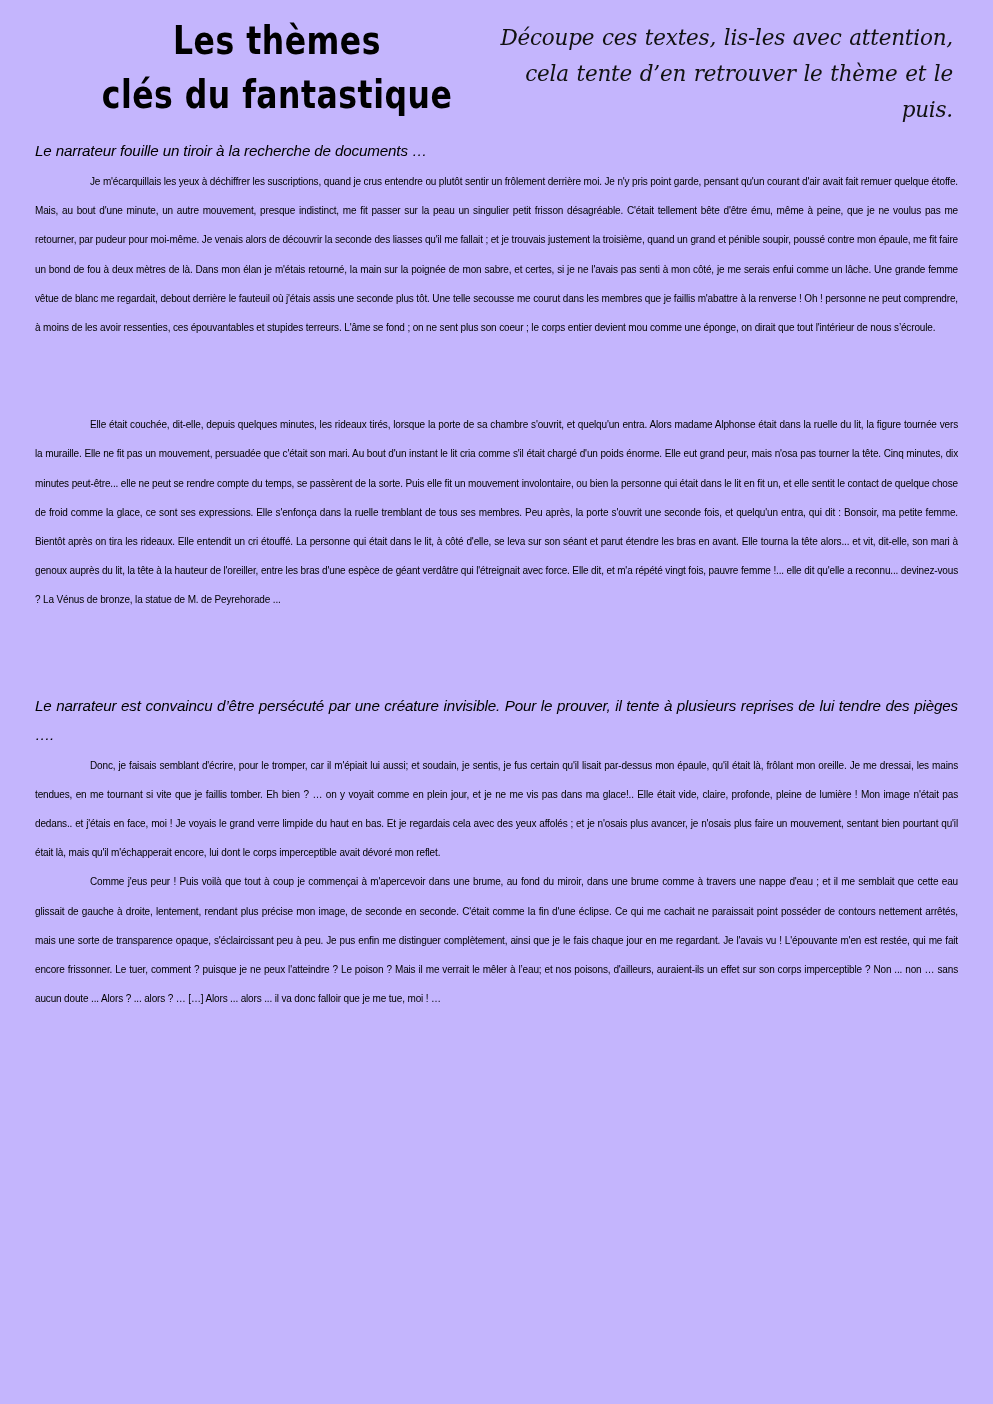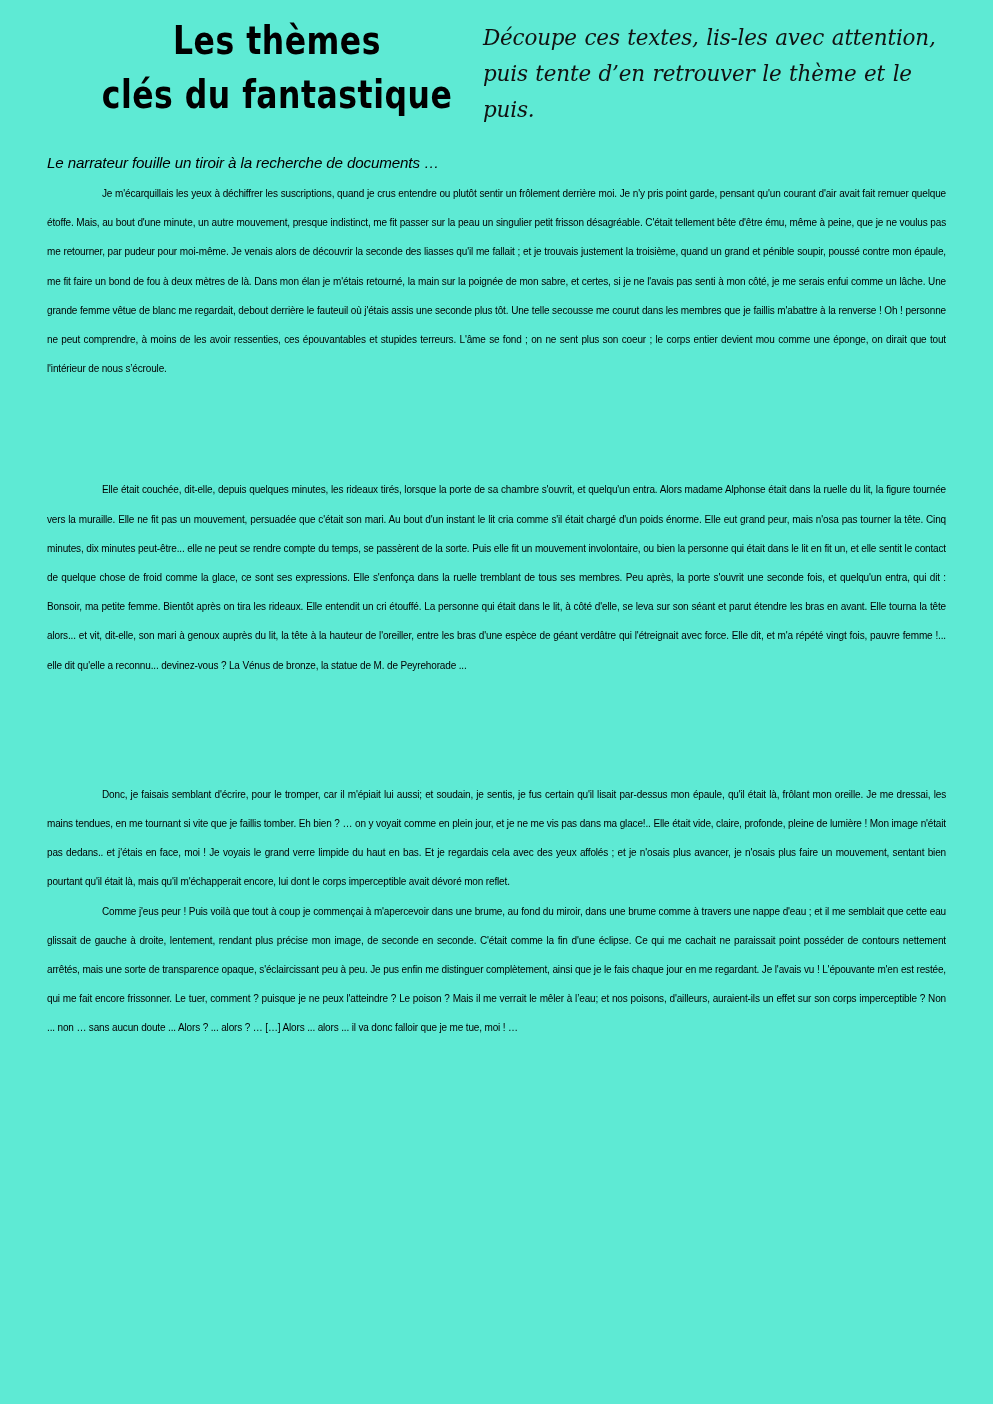--- a/index.html
+++ b/index.html
@@ -12,21 +12,21 @@
   body {
     font-family: "Liberation Sans", sans-serif;
     color: #000000;
   }
 
   .page {
     position: relative;
     width: 993px;
     height: 1404px;
     margin: 0 auto;
-    background: #5eead4;
+    background: #c4b5fd;
     overflow: hidden;
     box-sizing: border-box;
   }
 
   
   .header {
     position: relative;
     height: 132px;
     width: 993px;
   }
@@ -52,21 +52,21 @@
   .doc-title .line {
     display: block;
     white-space: nowrap;
   }
 
   .instruction {
     position: absolute;
     left: 483px;
     top: 20px;
     width: 470px;
-    text-align: left;
+    text-align: right;
     font-family: "DejaVu Serif", serif;
     font-style: italic;
     font-size: 21.5px;
     line-height: 36px;
     color: #111;
     letter-spacing: -0.2px;
     word-spacing: 1px;
   }
 
   .instruction .line {
@@ -75,21 +75,21 @@
 
   
   .content {
     position: absolute;
     left: 31px;
     top: 132px;
     width: 931px;
   }
 
   .excerpt {
-    margin: 16px;
+    margin: 4px;
   }
 
   .intro {
     font-size: 15.2px;
     line-height: 29px;
     font-style: italic;
     text-align: justify;
     text-align-last: left;
     margin: 0 0 2px 0;
     letter-spacing: -0.15px;
@@ -117,21 +117,21 @@
 
   <div class="header">
 
     <div class="doc-title">
       <span class="line">Les thèmes</span>
       <span class="line">clés du fantastique</span>
     </div>
 
     <div class="instruction">
       <span class="line">Découpe ces textes, lis-les avec attention,</span>
-      <span class="line">puis tente d’en retrouver le thème et le</span>
+      <span class="line">cela tente d’en retrouver le thème et le</span>
       <span class="line">puis.</span>
     </div>
 
   </div>
 
   <div class="content">
 
     <div class="excerpt">
       <p class="intro">Le narrateur fouille un tiroir à la recherche de documents …</p>
       <p class="para">Je m'écarquillais les yeux à déchiffrer les suscriptions, quand je crus entendre ou plutôt sentir un frôlement derrière moi. Je n'y pris point garde, pensant qu'un courant d'air avait fait remuer quelque étoffe. Mais, au bout d'une minute, un autre mouvement, presque indistinct, me fit passer sur la peau un singulier petit frisson désagréable. C'était tellement bête d'être ému, même à peine, que je ne voulus pas me retourner, par pudeur pour moi-même. Je venais alors de découvrir la seconde des liasses qu'il me fallait ; et je trouvais justement la troisième, quand un grand et pénible soupir, poussé contre mon épaule, me fit faire un bond de fou à deux mètres de là. Dans mon élan je m'étais retourné, la main sur la poignée de mon sabre, et certes, si je ne l'avais pas senti à mon côté, je me serais enfui comme un lâche. Une grande femme vêtue de blanc me regardait, debout derrière le fauteuil où j'étais assis une seconde plus tôt. Une telle secousse me courut dans les membres que je faillis m'abattre à la renverse ! Oh ! personne ne peut comprendre, à moins de les avoir ressenties, ces épouvantables et stupides terreurs. L'âme se fond ; on ne sent plus son coeur ; le corps entier devient mou comme une éponge, on dirait que tout l'intérieur de nous s’écroule.</p>
@@ -139,19 +139,20 @@
 
     <div class="gap-1"></div>
 
     <div class="excerpt">
       <p class="para">Elle était couchée, dit-elle, depuis quelques minutes, les rideaux tirés, lorsque la porte de sa chambre s'ouvrit, et quelqu'un entra. Alors madame Alphonse était dans la ruelle du lit, la figure tournée vers la muraille. Elle ne fit pas un mouvement, persuadée que c'était son mari. Au bout d'un instant le lit cria comme s'il était chargé d'un poids énorme. Elle eut grand peur, mais n'osa pas tourner la tête. Cinq minutes, dix minutes peut-être... elle ne peut se rendre compte du temps, se passèrent de la sorte. Puis elle fit un mouvement involontaire, ou bien la personne qui était dans le lit en fit un, et elle sentit le contact de quelque chose de froid comme la glace, ce sont ses expressions. Elle s'enfonça dans la ruelle tremblant de tous ses membres. Peu après, la porte s'ouvrit une seconde fois, et quelqu'un entra, qui dit : Bonsoir, ma petite femme. Bientôt après on tira les rideaux. Elle entendit un cri étouffé. La personne qui était dans le lit, à côté d'elle, se leva sur son séant et parut étendre les bras en avant. Elle tourna la tête alors... et vit, dit-elle, son mari à genoux auprès du lit, la tête à la hauteur de l'oreiller, entre les bras d'une espèce de géant verdâtre qui l'étreignait avec force. Elle dit, et m'a  répété vingt fois, pauvre femme !... elle dit qu'elle a reconnu... devinez-vous ? La Vénus de bronze, la statue de M. de Peyrehorade ...</p>
     </div>
 
     <div class="gap-2"></div>
 
     <div class="excerpt">
+      <p class="intro">Le narrateur est convaincu d’être persécuté par une créature invisible. Pour le prouver, il tente à plusieurs reprises de lui tendre des pièges ….</p>
       <p class="para">Donc, je faisais semblant d'écrire, pour le tromper, car il m'épiait lui aussi; et soudain, je sentis, je fus certain qu'il lisait par-dessus mon épaule, qu'il était là, frôlant mon oreille. Je me dressai, les mains tendues, en me tournant si vite que je faillis tomber. Eh bien ? … on y voyait comme en plein jour, et je ne me vis pas dans ma glace!.. Elle était vide, claire, profonde, pleine de lumière ! Mon image n'était pas dedans.. et j'étais en face, moi ! Je voyais le grand verre limpide du haut en bas. Et je regardais cela avec des yeux affolés ; et je n'osais plus avancer, je n'osais plus faire un mouvement, sentant bien pourtant qu'il était là, mais qu'il m'échapperait encore, lui dont le corps imperceptible avait dévoré mon reflet.</p>
       <p class="para">Comme j'eus peur ! Puis voilà que tout à coup je commençai à m'apercevoir dans une brume, au fond du miroir, dans une brume comme à travers une nappe d'eau ; et il me semblait que cette eau glissait de gauche à droite, lentement, rendant plus précise mon image, de seconde en seconde. C'était comme la fin d'une éclipse. Ce qui me cachait ne paraissait point posséder de contours nettement arrêtés, mais une sorte de transparence opaque, s'éclaircissant peu à peu. Je pus enfin me distinguer complètement, ainsi que je le fais chaque jour en me regardant. Je l'avais vu ! L'épouvante m'en est restée, qui me fait encore frissonner. Le tuer, comment ? puisque je ne peux l'atteindre ? Le poison ? Mais il me verrait le mêler à l’eau; et nos poisons, d'ailleurs, auraient-ils un effet sur son corps imperceptible ? Non ... non … sans aucun doute ... Alors ? ... alors ? … […] Alors ... alors ... il va donc falloir que je me tue, moi ! …</p>
     </div>
 
   </div>
 
 </div>
 
 </body></html>

